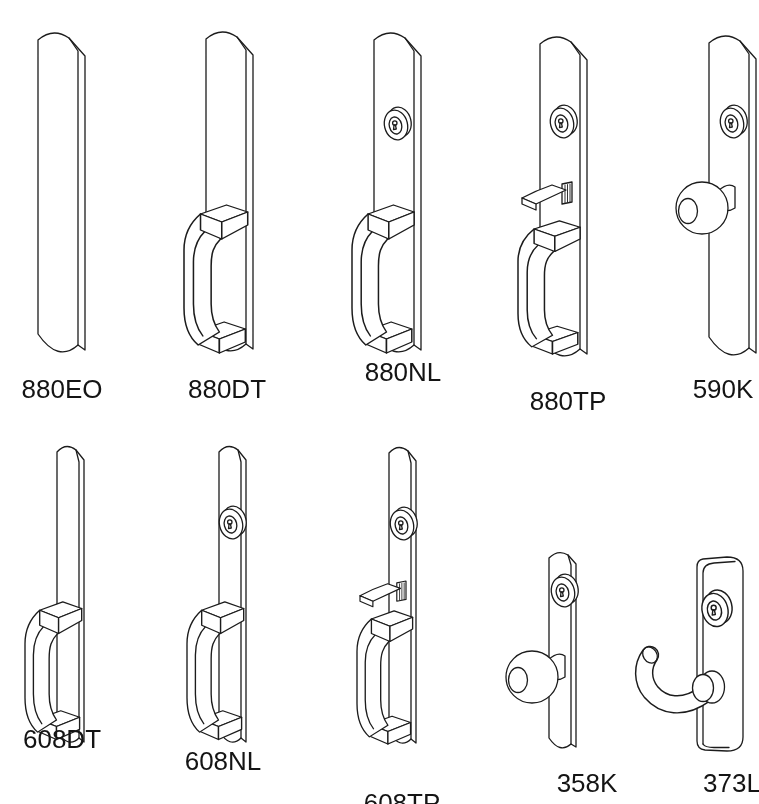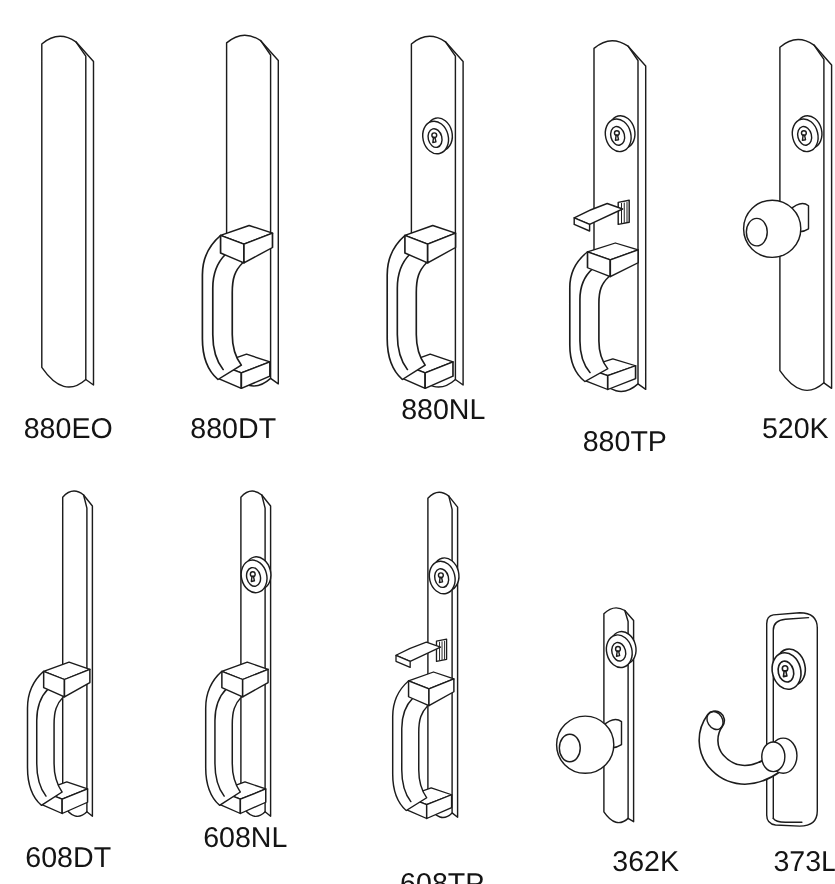--- a/index.html
+++ b/index.html
@@ -136,24 +136,24 @@
       <use href="#knob" transform="translate(502,647)"></use>
     </g>
     <g>
       <use href="#plateR" transform="translate(697,557)"></use>
       <use href="#cyl" transform="translate(699.9,588.7) scale(1.12)"></use>
       <use href="#lever" transform="translate(707,688)"></use>
     </g>
   </svg>
 
   <span class="lbl" style="left:62px;top:376px">880EO</span>
-  <span class="lbl" style="left:212px;top:376px">880DT</span>
+  <span class="lbl" style="left:227px;top:376px">880DT</span>
   <span class="lbl" style="left:403px;top:359px">880NL</span>
   <span class="lbl" style="left:568px;top:388px">880TP</span>
-  <span class="lbl" style="left:723px;top:376px">520K</span>
+  <span class="lbl" style="left:723px;top:376px">590K</span>
 
-  <span class="lbl" style="left:62px;top:766px">608DT</span>
+  <span class="lbl" style="left:62px;top:726px">608DT</span>
   <span class="lbl" style="left:223px;top:748px">608NL</span>
   <span class="lbl" style="left:402px;top:790px">608TP</span>
-  <span class="lbl" style="left:587px;top:770px">362K</span>
+  <span class="lbl" style="left:587px;top:770px">358K</span>
   <span class="lbl" style="left:732px;top:770px">373L</span>
 
 </div>
 
 </body></html>

